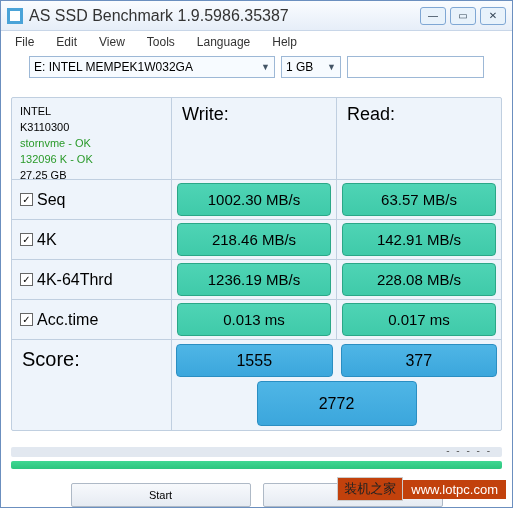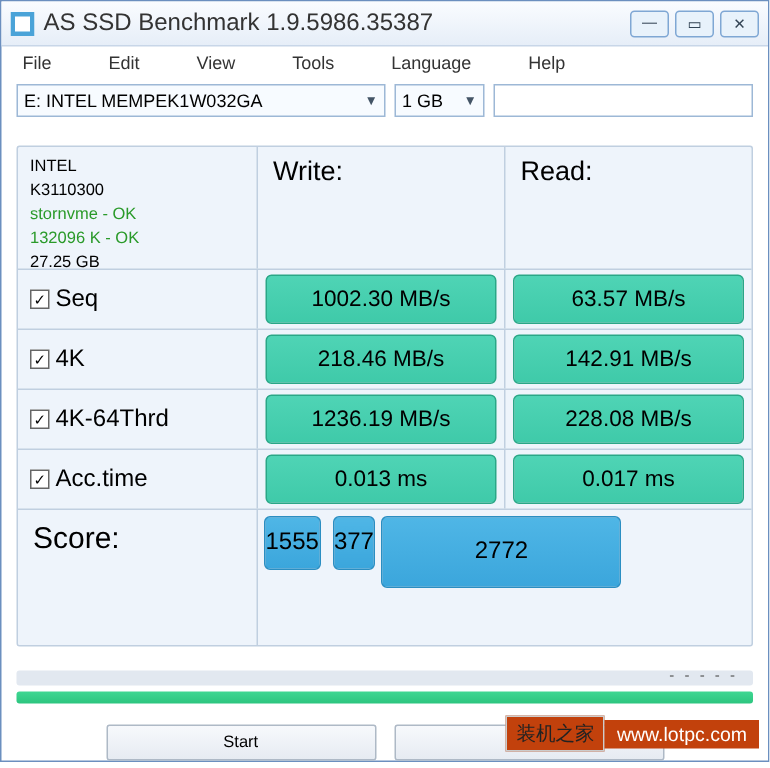--- a/index.html
+++ b/index.html
@@ -3,43 +3,43 @@
 <meta charset="utf-8">
 <style>
 *{box-sizing:border-box;margin:0;padding:0;font-family:"Segoe UI",Tahoma,sans-serif}
 body{background:#fff;width:513px;height:512px;overflow:hidden}
 .window{width:513px;height:508px;border:1px solid #6b8fbf;background:#fff;position:relative}
 .titlebar{height:30px;background:linear-gradient(#fafcff,#e6eef8);border-bottom:1px solid #c8d6e8;display:flex;align-items:center;padding:0 6px}
 .titlebar .icon{width:16px;height:16px;margin-right:6px}
 .titlebar .ttl{font-size:16px;color:#333;flex:1}
 .titlebar .btns{display:flex;gap:4px}
 .titlebar .btn{width:26px;height:18px;border:1px solid #7fa7d4;border-radius:3px;background:#e8f2fb;font-size:10px;display:flex;align-items:center;justify-content:center;color:#345}
-.menubar{height:22px;display:flex;gap:38px;padding:0 14px;align-items:center;font-size:12px;color:#333}
+.menubar{height:22px;display:flex;gap:22px;padding:0 14px;align-items:center;font-size:12px;color:#333}
 .menubar span{cursor:default}
-.toolbar{height:28px;display:flex;gap:6px;padding:2px 10px;align-items:center}
+.toolbar{height:28px;display:flex;gap:6px;padding:2px 28px;align-items:center}
 .combo{height:22px;border:1px solid #9db8d6;background:#f7fbff;font-size:12px;padding:2px 4px;display:flex;align-items:center;justify-content:space-between}
 .combo .arrow{font-size:9px;color:#456}
 .drive{width:246px}
 .size{width:60px}
 .textin{flex:1;height:22px;border:1px solid #9db8d6;background:#fff}
 .panel{margin:16px 10px;border:1px solid #c0cfe0;border-radius:2px;background:#eef4fb}
 .rowh{display:flex;height:82px;border-bottom:1px solid #c0cfe0}
 .info{width:160px;padding:6px 8px;font-size:11px;line-height:1.45;border-right:1px solid #c0cfe0}
 .info .g{color:#2a9a2a}
 .colh{flex:1;display:flex;align-items:flex-start;padding:6px 10px;font-size:18px;border-right:1px solid #c0cfe0}
 .colh:last-child{border-right:none}
 .trow{display:flex;height:40px;border-bottom:1px solid #c0cfe0;align-items:center}
 .tlabel{width:160px;padding:0 8px;font-size:16px;display:flex;align-items:center;gap:4px;border-right:1px solid #c0cfe0;height:100%}
 .cb{width:13px;height:13px;border:1px solid #666;background:#fff;display:inline-flex;align-items:center;justify-content:center;font-size:10px}
 .tcell{flex:1;padding:3px 5px;border-right:1px solid #c0cfe0;height:100%;display:flex}
 .tcell:last-child{border-right:none}
 .pill{flex:1;background:linear-gradient(#4fd4b5,#3fcaa9);border:1px solid #2aa787;border-radius:4px;display:flex;align-items:center;justify-content:center;font-size:15px;color:#000}
 .srow{display:flex;height:90px}
 .slabel{width:160px;padding:8px 10px;font-size:20px;border-right:1px solid #c0cfe0}
-.scores{flex:1;display:flex;flex-direction:row;padding:4px;gap:4px}
+.scores{flex:1;display:flex;flex-direction:column;padding:4px;gap:4px}
 .srow1{display:flex;gap:8px;height:36px}
 .spill{flex:1;background:linear-gradient(#4fb6e6,#3ba6dc);border:1px solid #2a8ec2;border-radius:4px;display:flex;align-items:center;justify-content:center;font-size:16px;color:#000}
 .srow2{display:flex;justify-content:center;height:48px}
 .spill2{width:160px;background:linear-gradient(#4fb6e6,#3ba6dc);border:1px solid #2a8ec2;border-radius:4px;display:flex;align-items:center;justify-content:center;font-size:16px}
 .prog{margin:6px 10px}
 .prog .bg{height:10px;background:#e2e8f0;border-radius:2px;position:relative}
 .prog .dash{position:absolute;right:10px;top:-2px;font-size:10px;color:#555;letter-spacing:2px}
 .prog .bar{height:8px;background:linear-gradient(#3fd792,#2dc57f);margin-top:4px;border-radius:2px}
 .btmbtns{display:flex;gap:12px;padding:8px 10px;justify-content:center}
 .runbtn{width:180px;height:24px;border:1px solid #aeb9c6;background:linear-gradient(#f7f9fc,#e6ebf2);font-size:11px;border-radius:2px;display:flex;align-items:center;justify-content:center}

